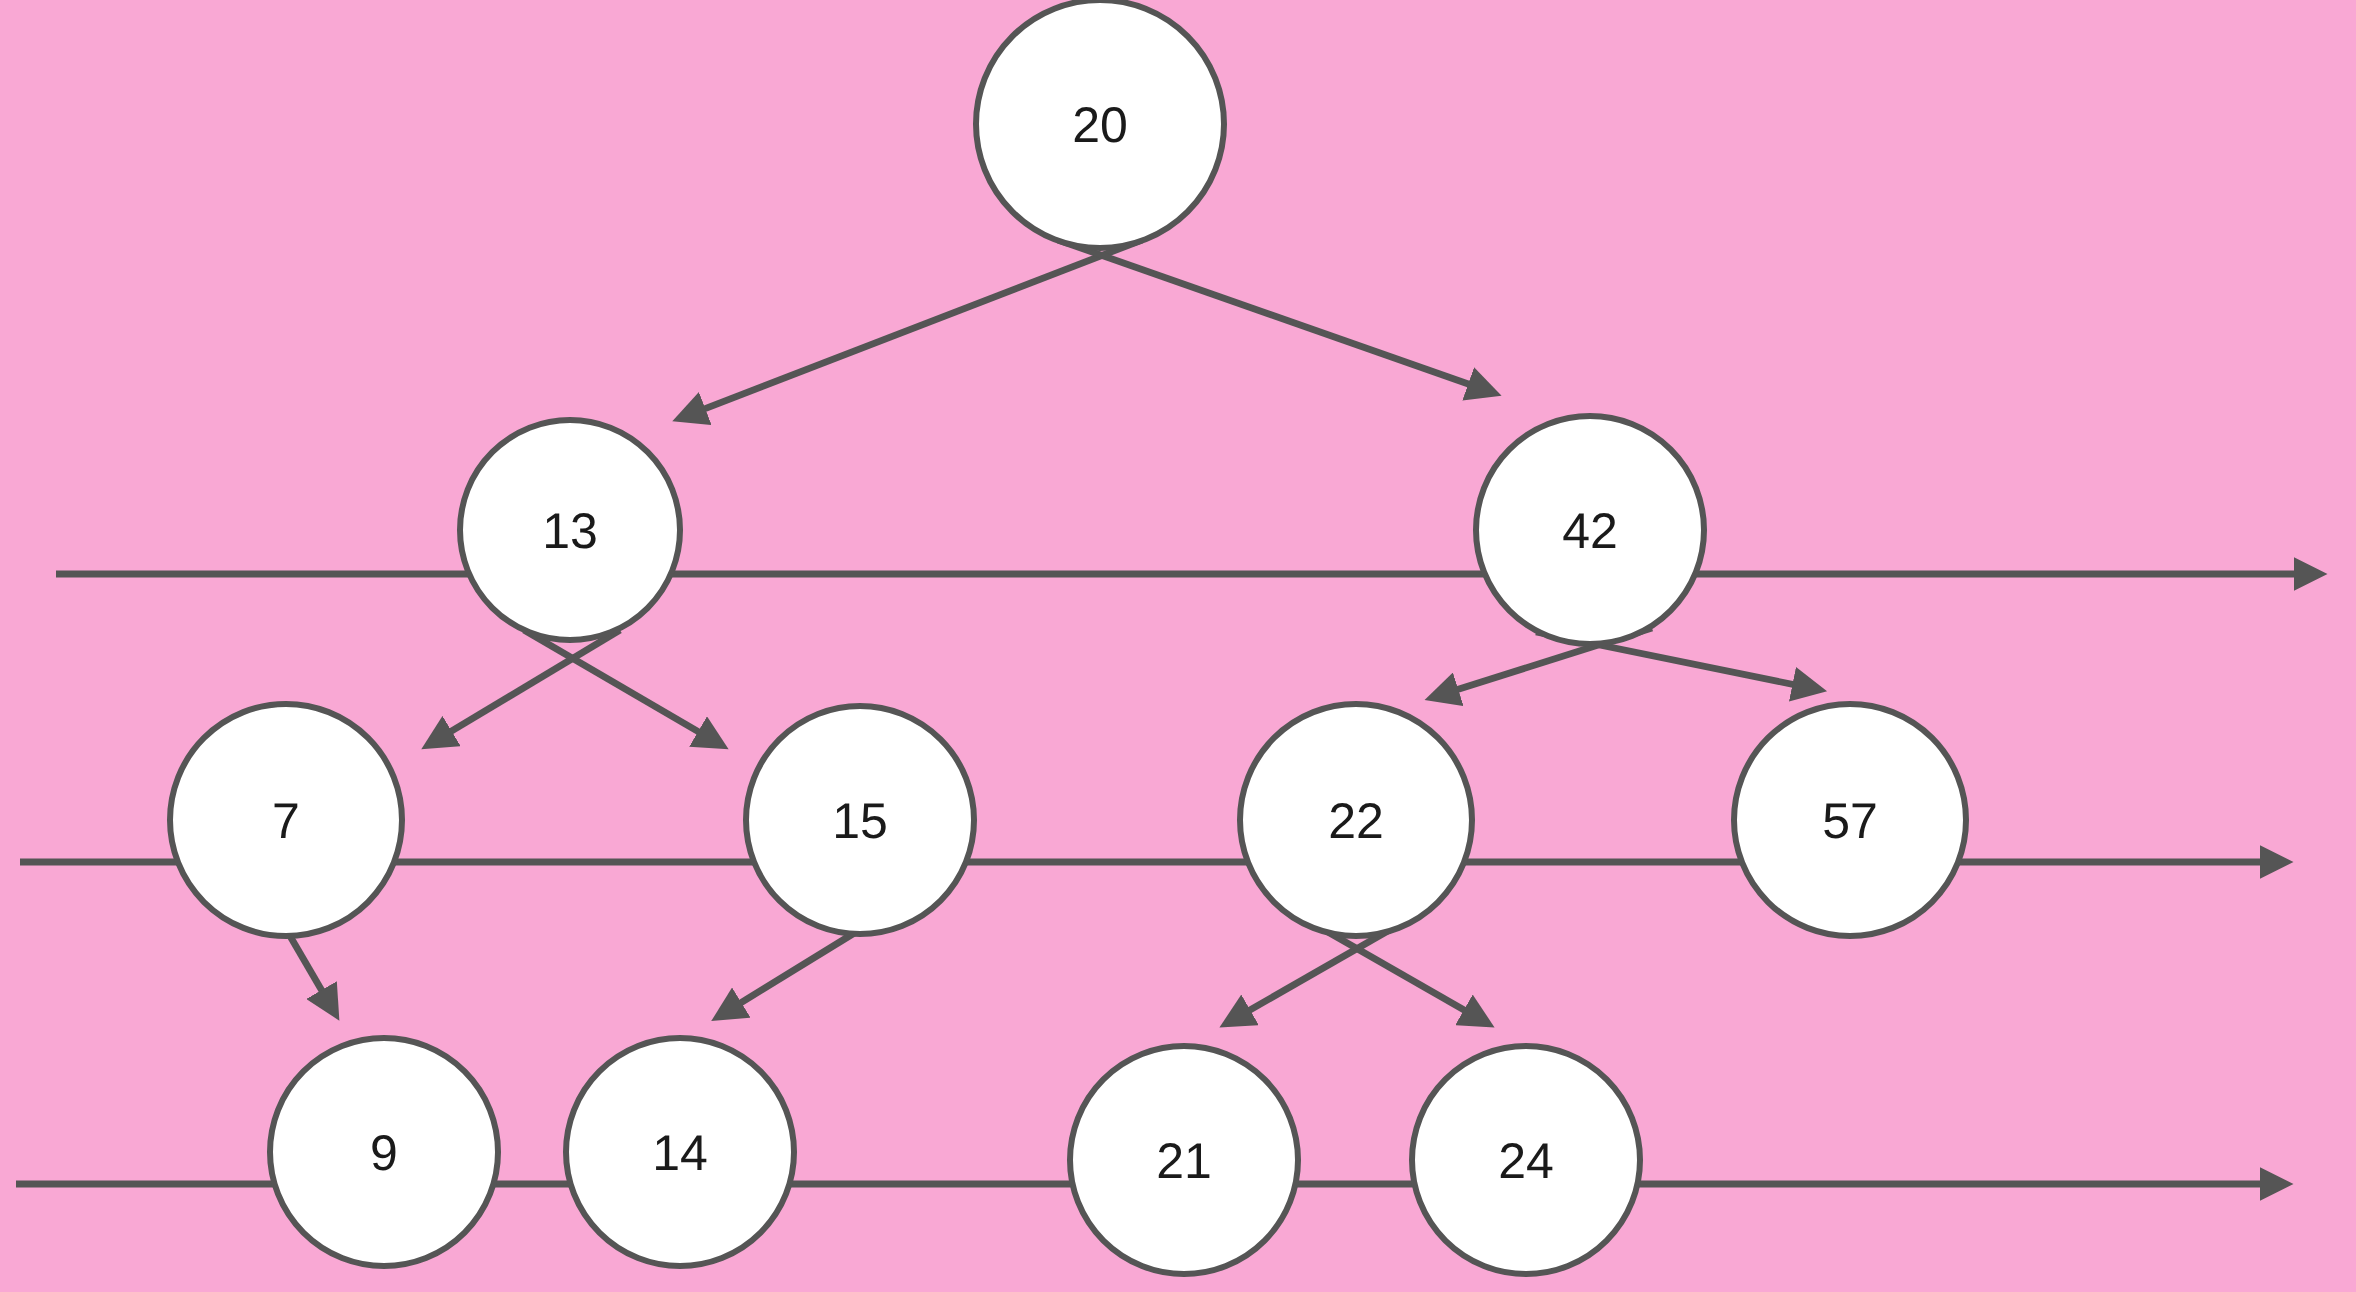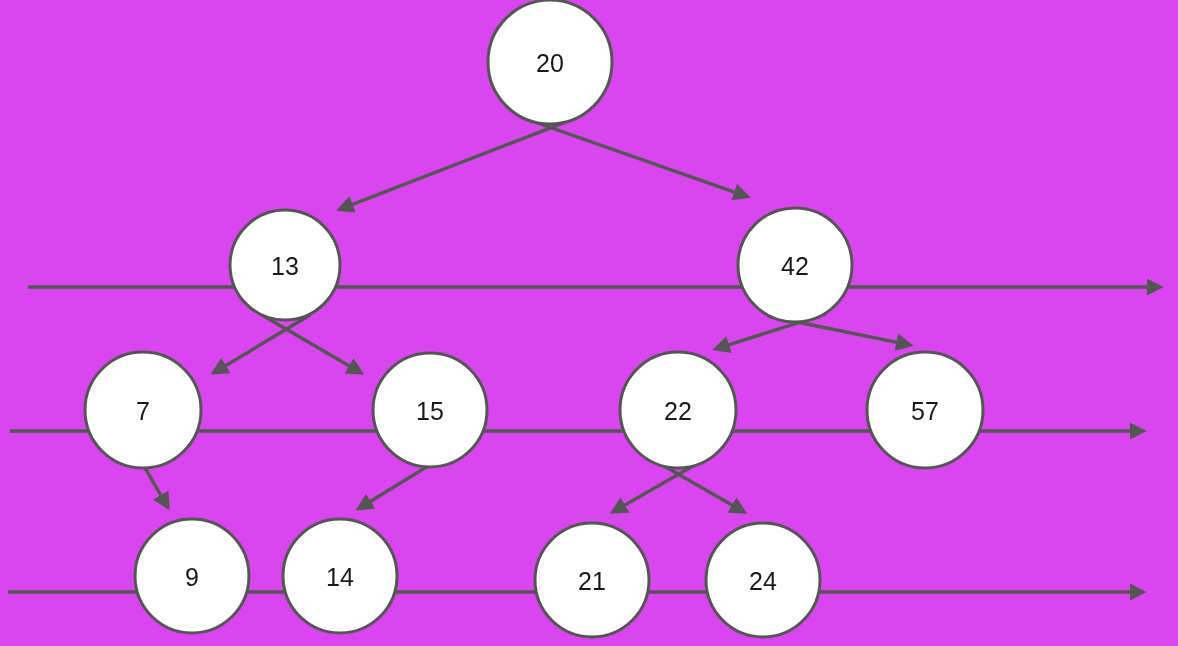--- a/index.html
+++ b/index.html
@@ -7,21 +7,21 @@
     padding: 0;
     background: #ffffff;
   }
   body {
     font-family: "Liberation Sans", sans-serif;
   }
   #canvas {
     position: relative;
     width: 1178px;
     height: 646px;
-    background: #d946ef;
+    background: #f9a8d4;
     overflow: hidden;
   }
   #diagram-svg {
     position: absolute;
     top: 0;
     left: 0;
     width: 1178px;
     height: 646px;
   }
   .node-circle {

